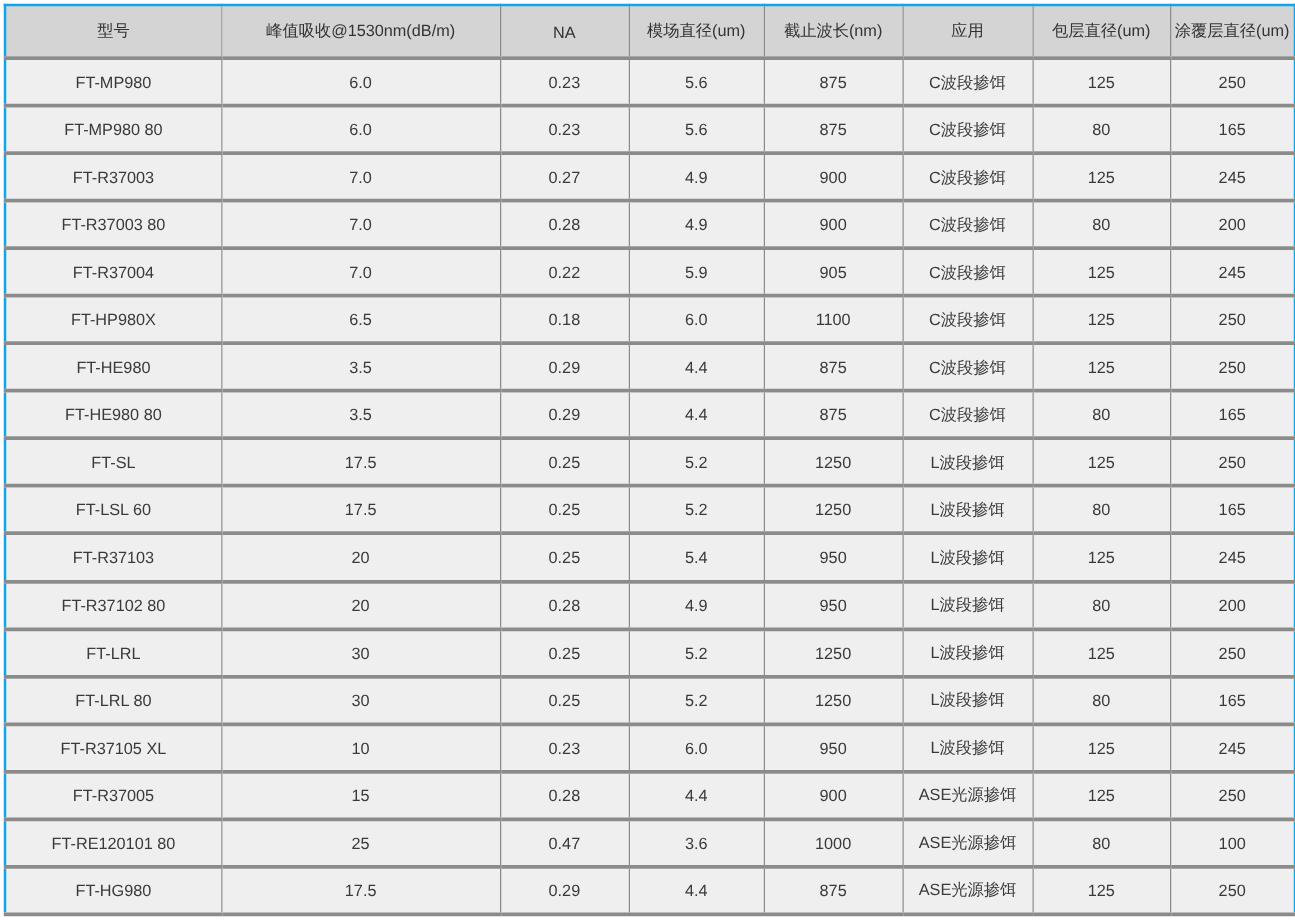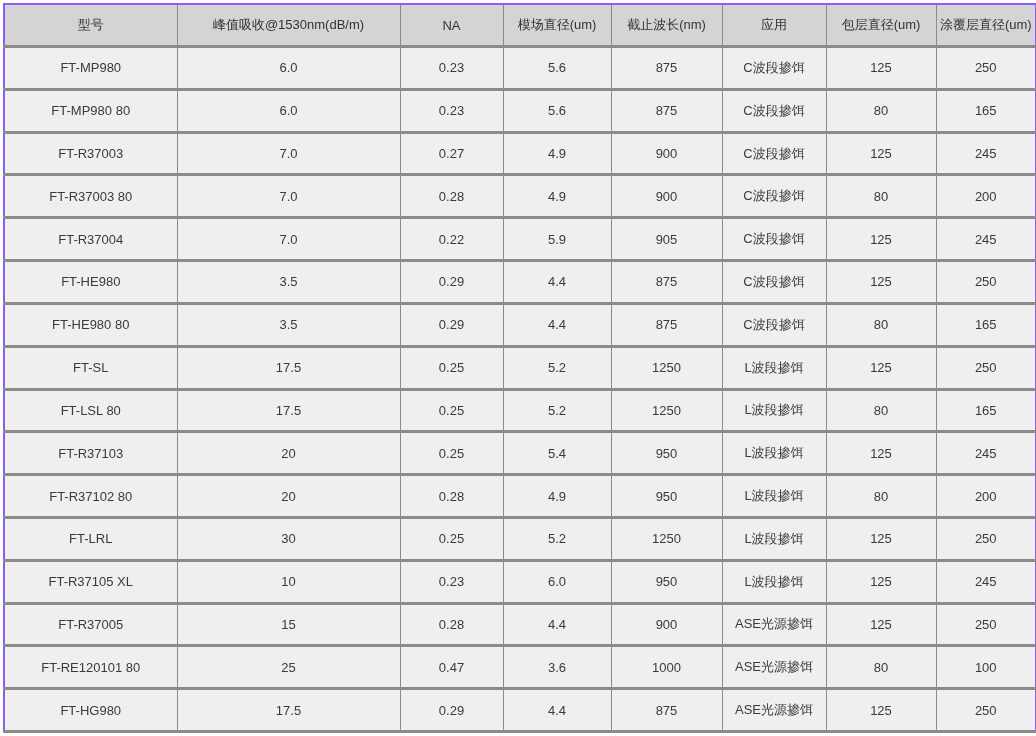--- a/index.html
+++ b/index.html
@@ -14,21 +14,21 @@
     box-sizing: border-box;
     padding: 3px;
     background: #ffffff;
     overflow: hidden;
   }
   table.spec {
     width: 100%;
     height: 100%;
     border-collapse: collapse;
     table-layout: fixed;
-    border: 2px solid #8b5cf6;
+    border: 2px solid #0ea5e9;
   }
   table.spec th {
     background: #d4d4d4;
     height: 40px;
     font-weight: normal;
     font-size: 13px;
     color: #333333;
     text-align: center;
     vertical-align: middle;
     border-left: 1px solid #8b8b8b;
@@ -130,20 +130,30 @@
           <td>FT-R37004</td>
           <td>7.0</td>
           <td>0.22</td>
           <td>5.9</td>
           <td>905</td>
           <td>C波段掺饵</td>
           <td>125</td>
           <td>245</td>
         </tr>
         <tr>
+          <td>FT-HP980X</td>
+          <td>6.5</td>
+          <td>0.18</td>
+          <td>6.0</td>
+          <td>1100</td>
+          <td>C波段掺饵</td>
+          <td>125</td>
+          <td>250</td>
+        </tr>
+        <tr>
           <td>FT-HE980</td>
           <td>3.5</td>
           <td>0.29</td>
           <td>4.4</td>
           <td>875</td>
           <td>C波段掺饵</td>
           <td>125</td>
           <td>250</td>
         </tr>
         <tr>
@@ -160,21 +170,21 @@
           <td>FT-SL</td>
           <td>17.5</td>
           <td>0.25</td>
           <td>5.2</td>
           <td>1250</td>
           <td>L波段掺饵</td>
           <td>125</td>
           <td>250</td>
         </tr>
         <tr>
-          <td>FT-LSL 80</td>
+          <td>FT-LSL 60</td>
           <td>17.5</td>
           <td>0.25</td>
           <td>5.2</td>
           <td>1250</td>
           <td>L波段掺饵</td>
           <td>80</td>
           <td>165</td>
         </tr>
         <tr>
           <td>FT-R37103</td>
@@ -198,20 +208,30 @@
         </tr>
         <tr>
           <td>FT-LRL</td>
           <td>30</td>
           <td>0.25</td>
           <td>5.2</td>
           <td>1250</td>
           <td>L波段掺饵</td>
           <td>125</td>
           <td>250</td>
+        </tr>
+        <tr>
+          <td>FT-LRL 80</td>
+          <td>30</td>
+          <td>0.25</td>
+          <td>5.2</td>
+          <td>1250</td>
+          <td>L波段掺饵</td>
+          <td>80</td>
+          <td>165</td>
         </tr>
         <tr>
           <td>FT-R37105 XL</td>
           <td>10</td>
           <td>0.23</td>
           <td>6.0</td>
           <td>950</td>
           <td>L波段掺饵</td>
           <td>125</td>
           <td>245</td>

